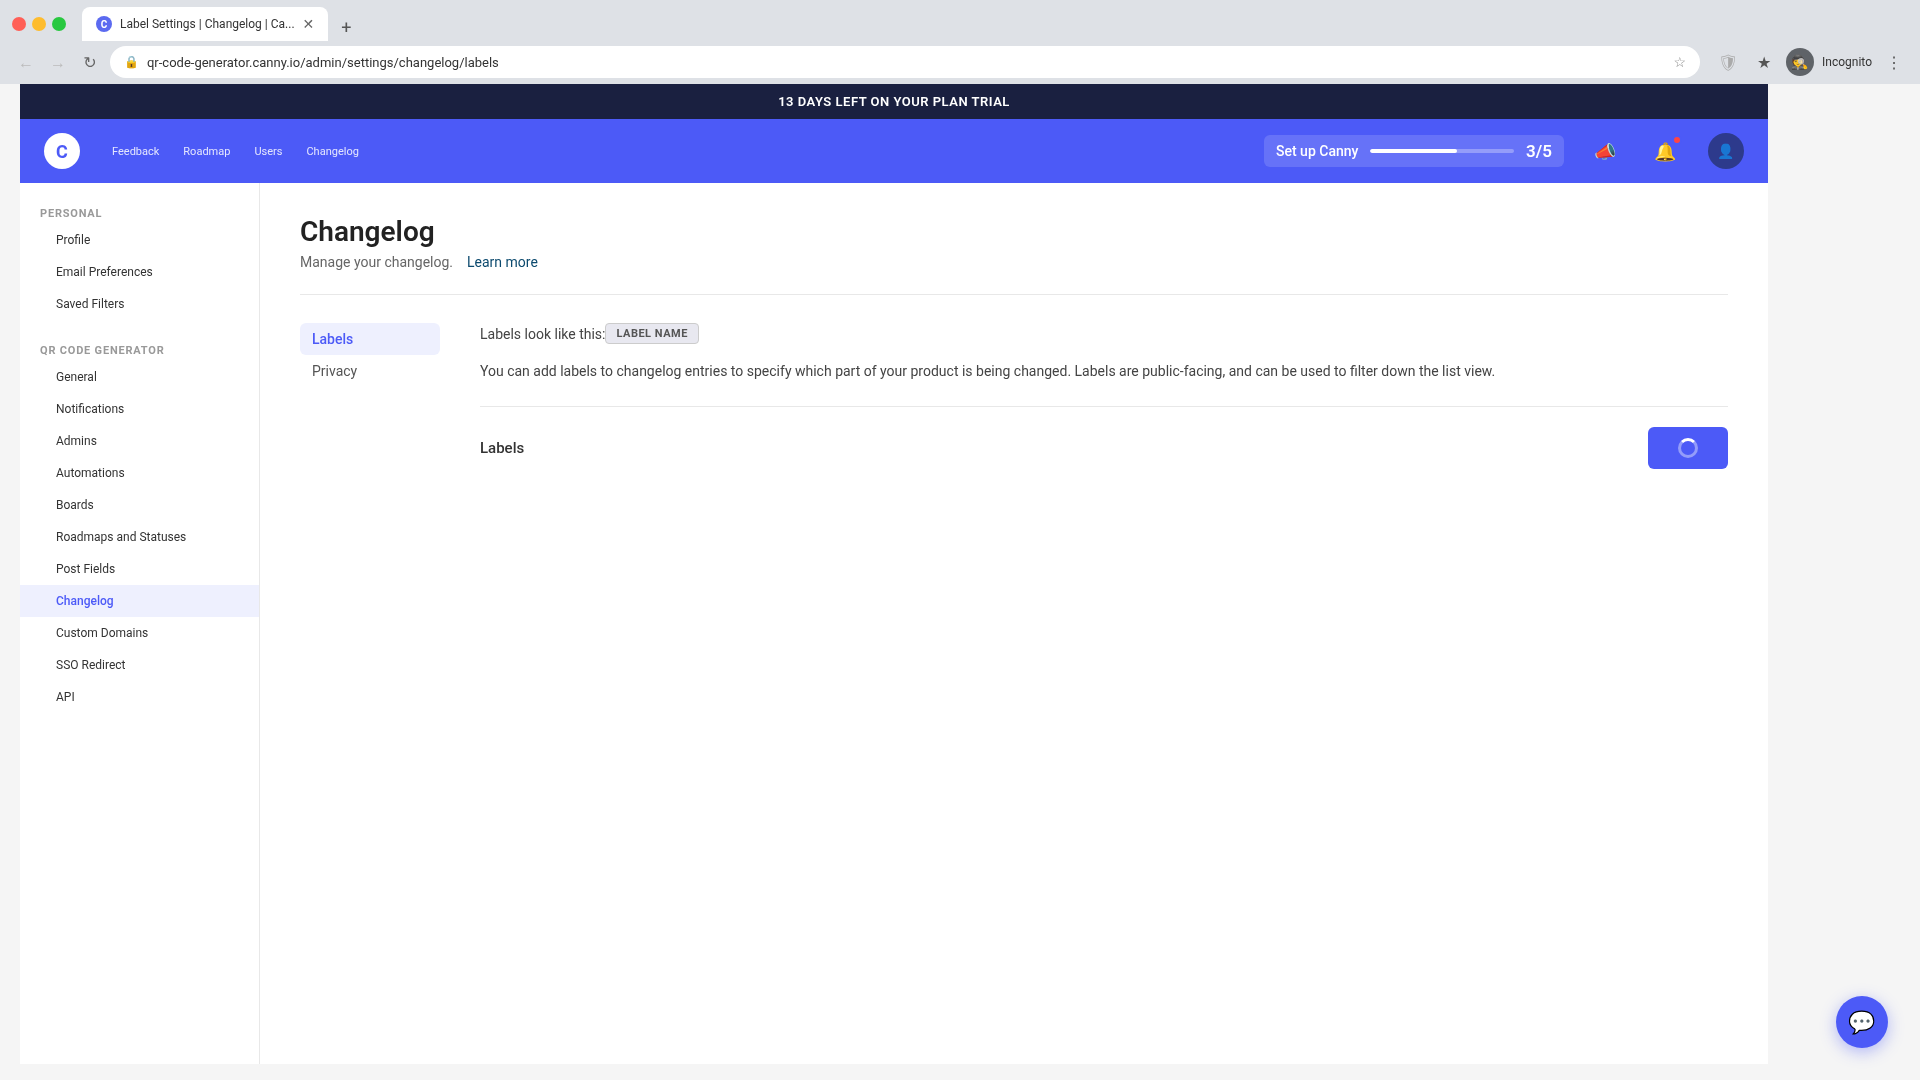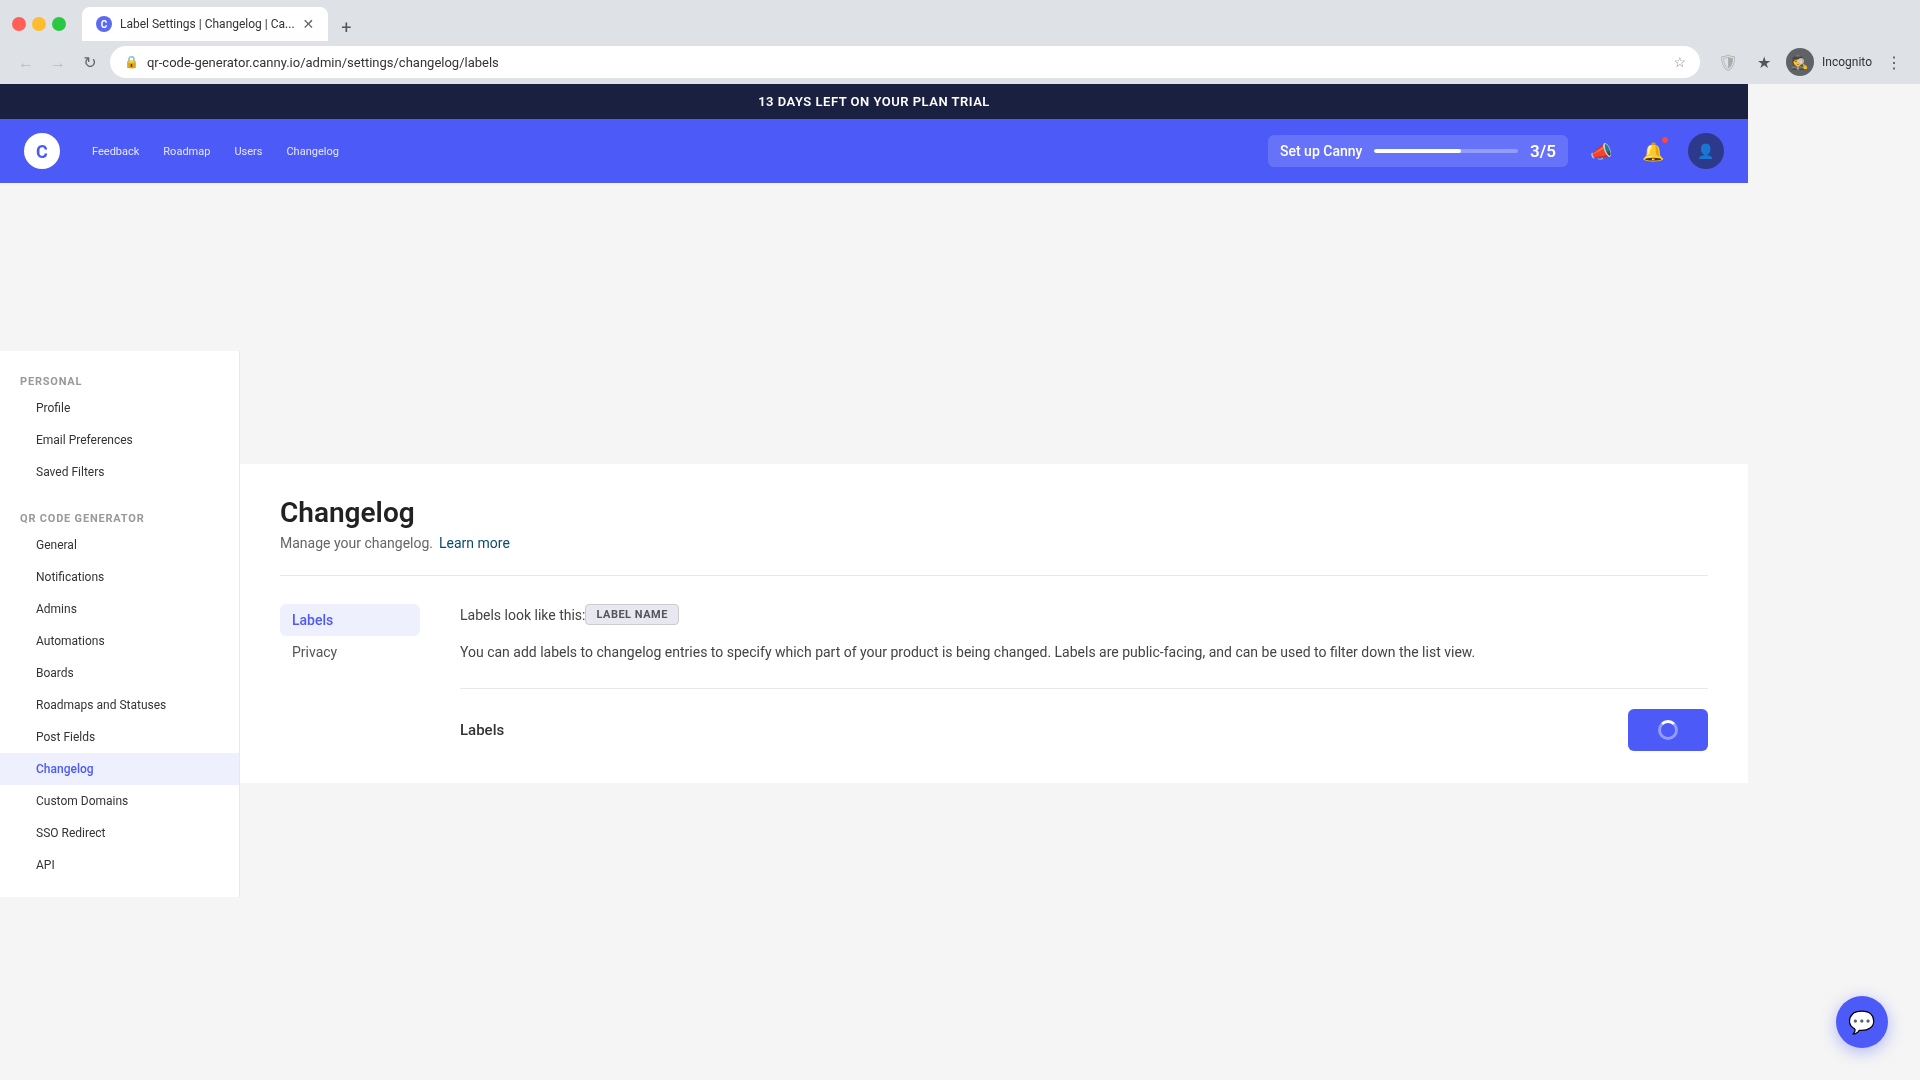--- a/index.html
+++ b/index.html
@@ -77,20 +77,21 @@
       font-size: 14px;
     }
     .incognito-text { font-size: 12px; color: #333; text-align: center; }
 
     
     .app-wrapper {
       width: 1748px;
       height: 980px;
       display: flex;
       flex-direction: column;
+      margin-left: 20px;
     }
 
     
     .trial-banner {
       background: #1a2040;
       color: #fff;
       text-align: center;
       padding: 10px;
       font-size: 13px;
       font-weight: 600;
@@ -122,21 +123,21 @@
     .nav-link {
       color: rgba(255,255,255,0.85);
       font-size: 11px;
       cursor: pointer;
       padding: 4px 0;
       text-decoration: none;
     }
     .nav-right {
       display: flex;
       align-items: center;
-      gap: 16px;
+      gap: 24px;
     }
     .setup-canny-bar {
       display: flex;
       align-items: center;
       background: rgba(255,255,255,0.15);
       border-radius: 6px;
       padding: 6px 12px;
       gap: 12px;
       min-width: 300px;
     }
@@ -188,21 +189,20 @@
       font-size: 14px;
       cursor: pointer;
       overflow: hidden;
     }
 
     
     .main-layout {
       display: flex;
       flex: 1;
       overflow: hidden;
-      align-items: center;
     }
 
     
     .sidebar {
       width: 240px;
       background: #fff;
       border-right: 1px solid #e8e8e8;
       overflow-y: auto;
       padding: 16px 0;
       flex-shrink: 0;
@@ -243,21 +243,21 @@
       font-weight: 600;
       color: #222;
       margin-bottom: 6px;
     }
     .page-subtitle {
       font-size: 14px;
       color: #666;
       margin-bottom: 24px;
       display: flex;
       align-items: center;
-      gap: 6px;
+      gap: 14px;
     }
     .learn-more-link {
       color: #0c4a6e;
       text-decoration: none;
       cursor: pointer;
     }
     .content-divider {
       border: none;
       border-top: 1px solid #e8e8e8;
       margin-bottom: 28px;

